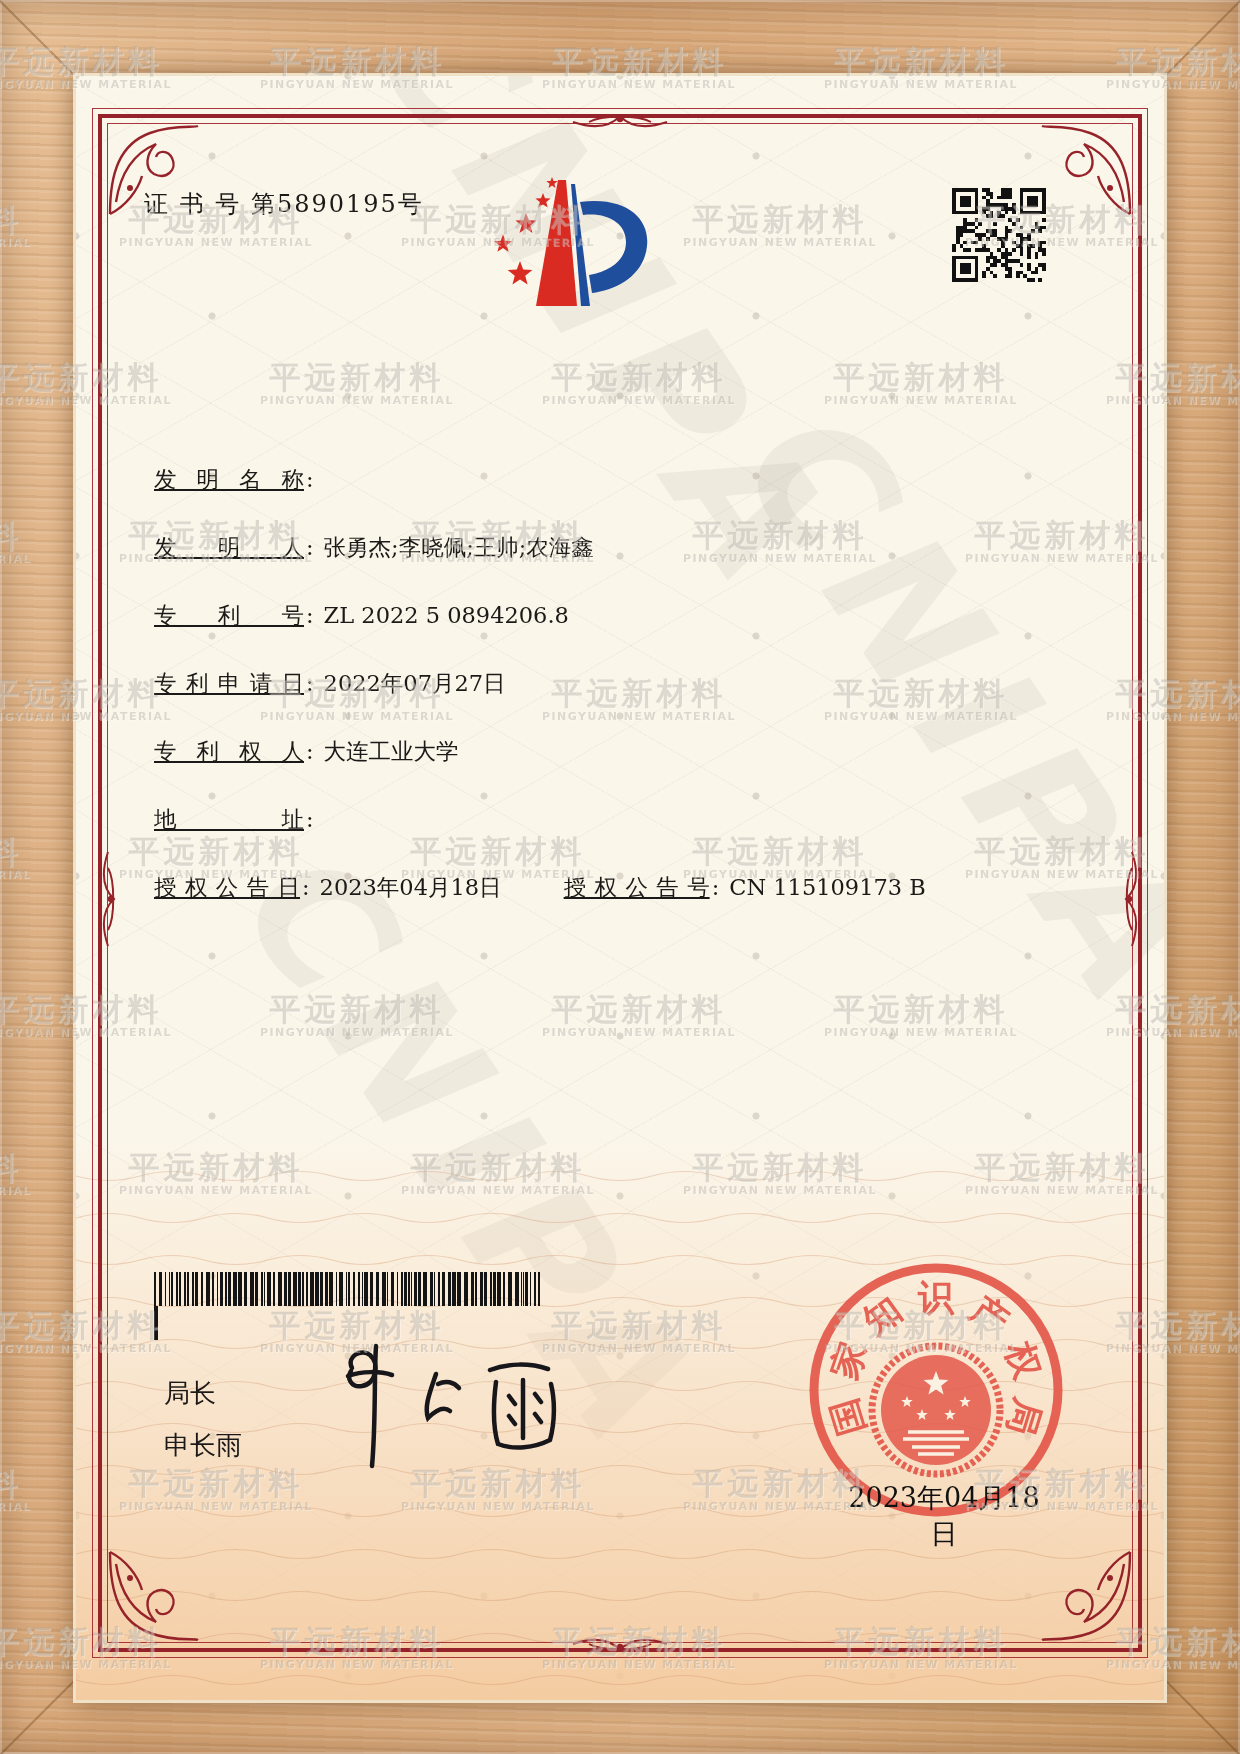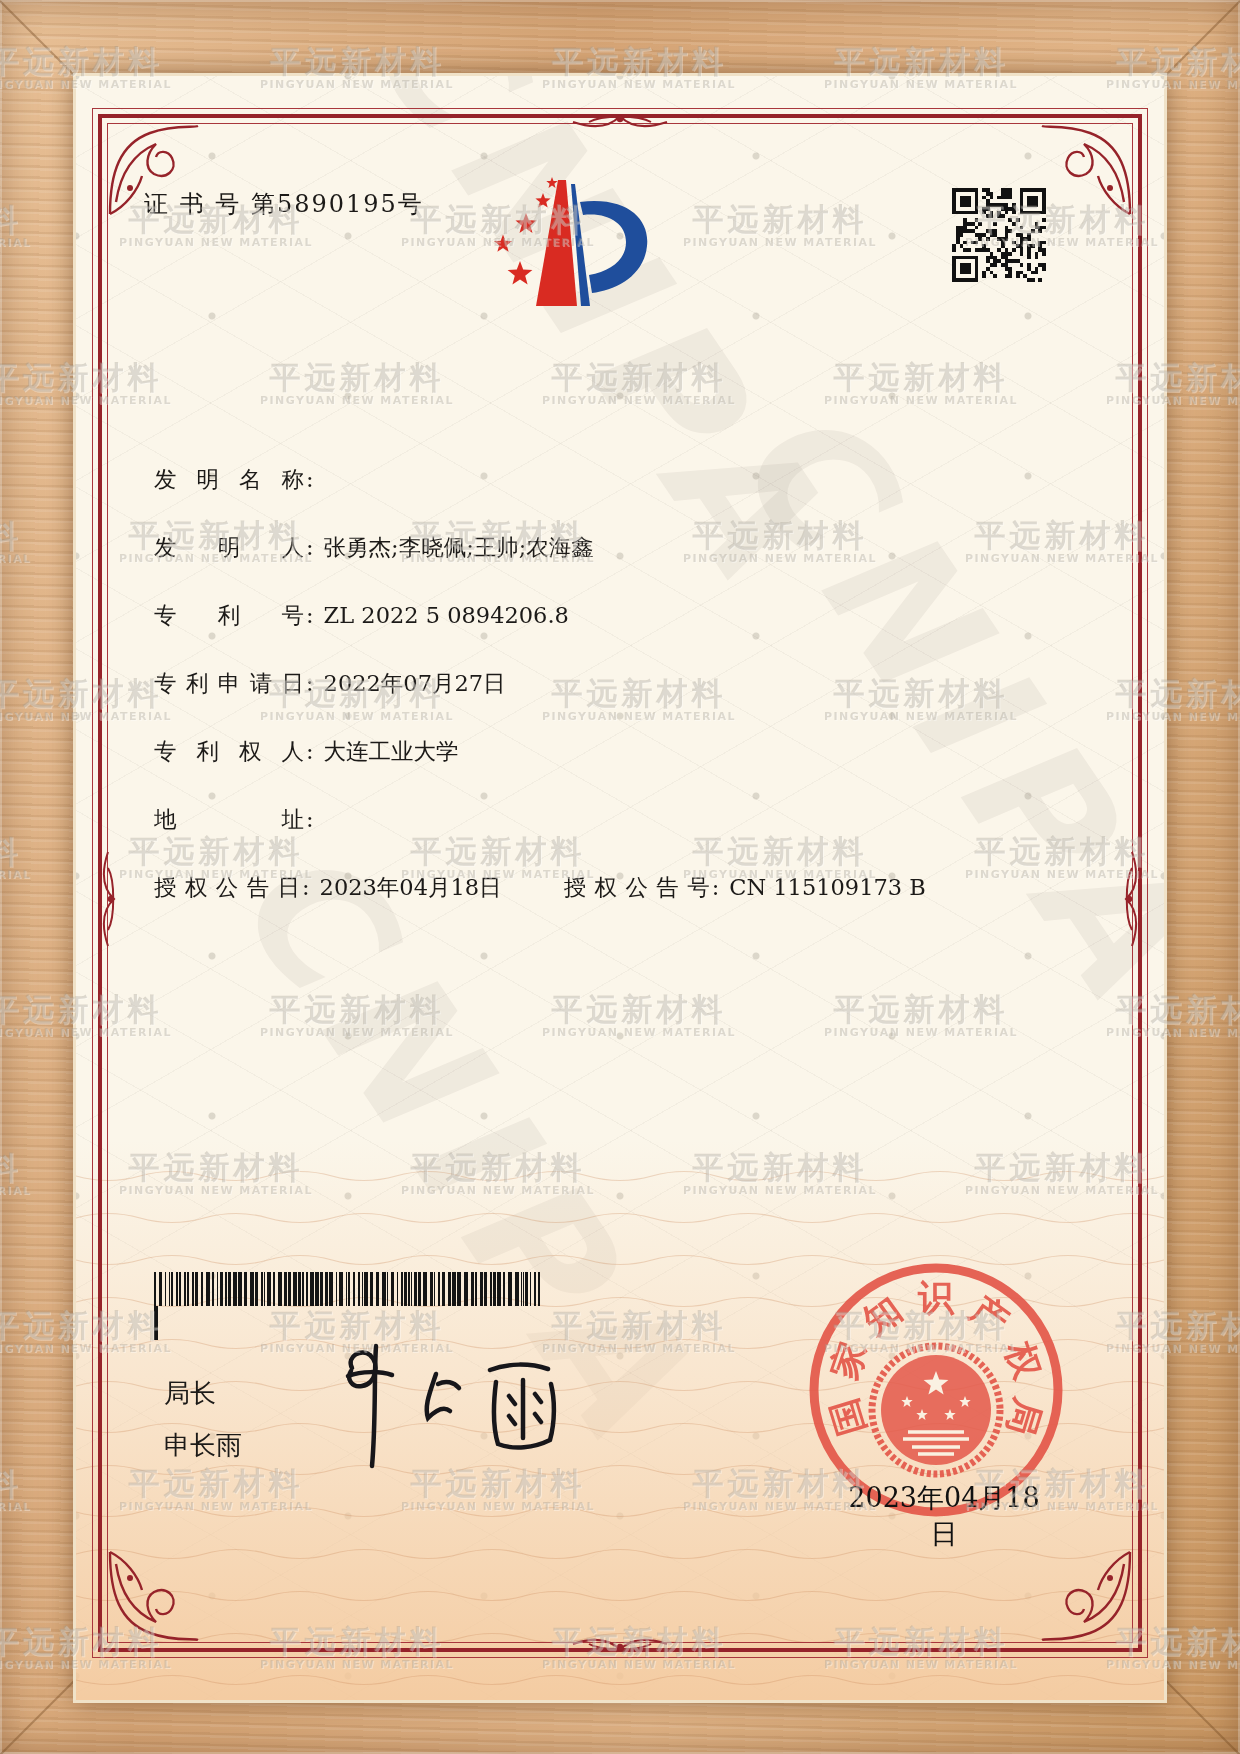--- a/index.html
+++ b/index.html
@@ -54,21 +54,21 @@
 
   .content{position:absolute;inset:0;z-index:5;color:#1c1a18;}
   .cert-number{position:absolute;left:68px;top:112px;font-size:24px;letter-spacing:2px;}
   .logo{position:absolute;left:404px;top:100px;width:176px;height:152px;}
   .qr{position:absolute;left:876px;top:112px;width:94px;height:94px;}
   .title{position:absolute;left:0;top:246px;width:100%;text-align:center;
     font-size:48px;font-weight:bold;letter-spacing:18px;text-indent:18px;}
 
   .fields{position:absolute;left:78px;top:388px;width:950px;font-size:22.5px;}
   .frow{display:flex;align-items:baseline;height:31px;margin-bottom:37px;white-space:nowrap;}
-  .flbl{display:inline-block;width:150px;text-align:justify;text-align-last:justify;-moz-text-align-last:justify;}
+  .flbl{display:inline-block;width:150px;text-align:justify;text-align-last:justify;text-decoration:underline;-moz-text-align-last:justify;}
   .fcolon{display:inline-block;margin:0 10px 0 2px;}
   .grow{display:flex;}
   .gpair{display:flex;align-items:baseline;white-space:nowrap;}
   .gpair .flbl{width:146px;}
   .gpair2{margin-left:62px;}
 
   .paras{position:absolute;left:60px;top:916px;width:968px;font-size:20.5px;line-height:2.12;
     text-align:justify;letter-spacing:.5px;}
   .paras p{margin:0;text-indent:2em;}
 

